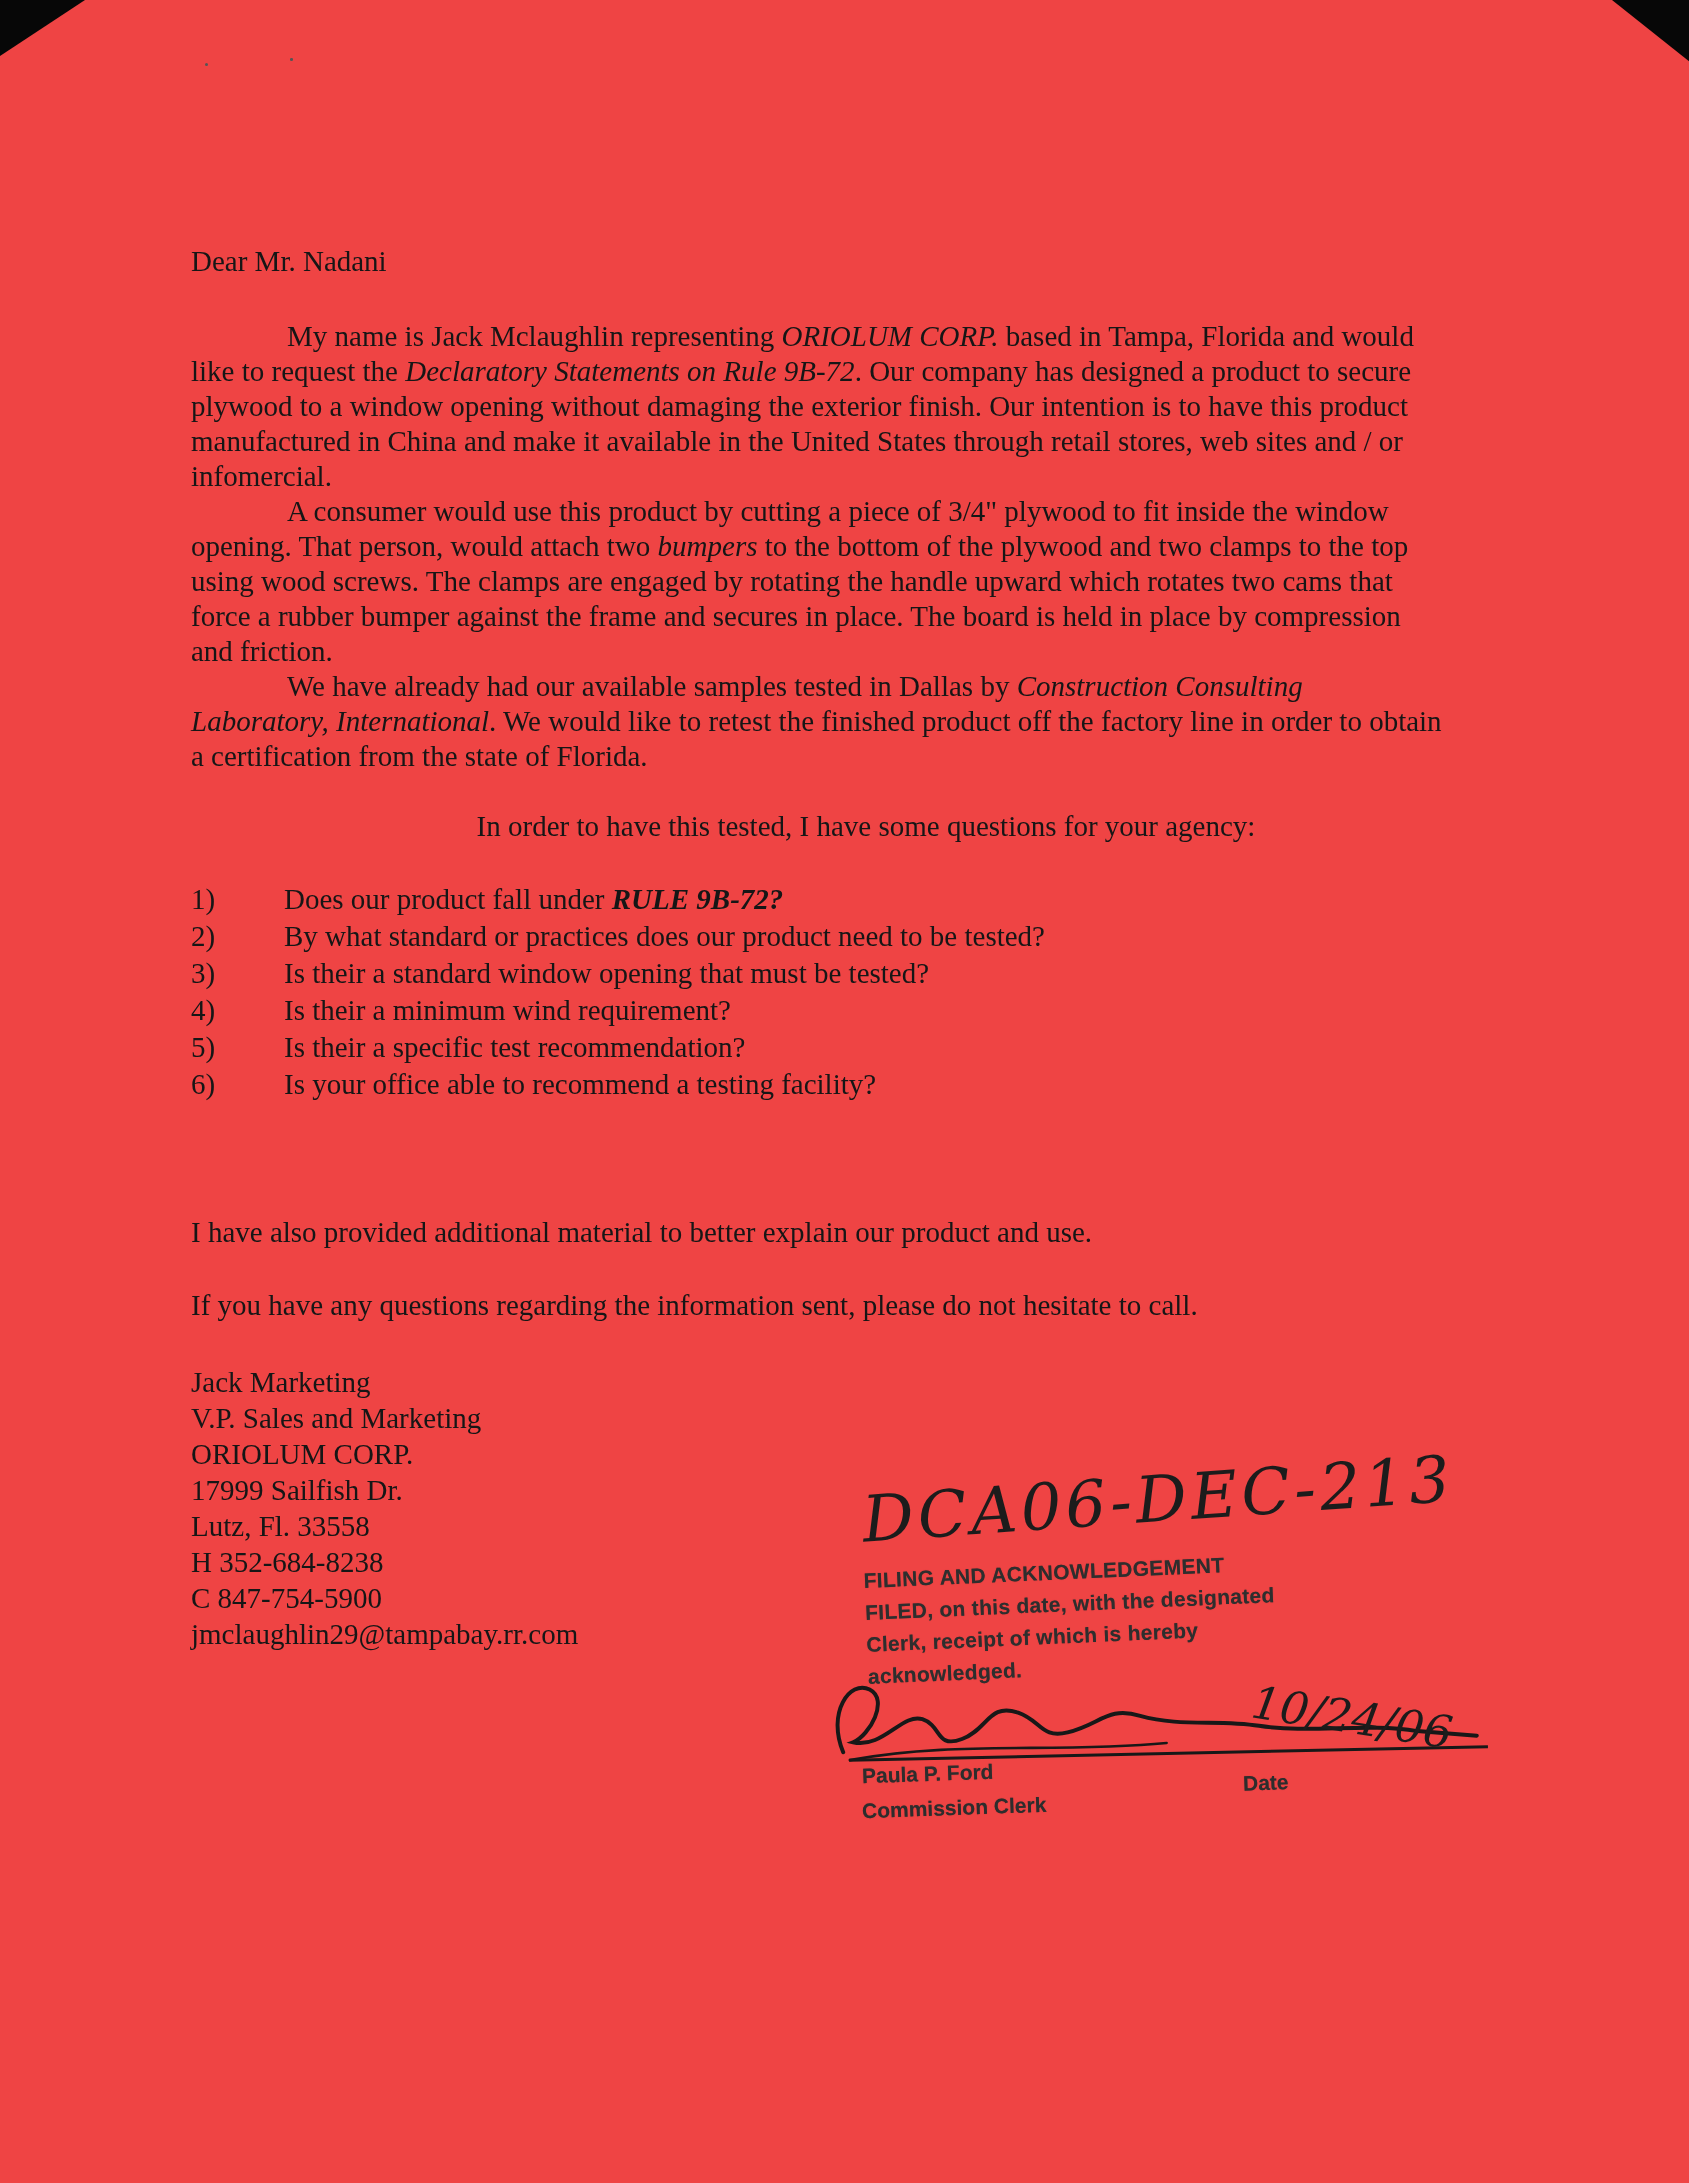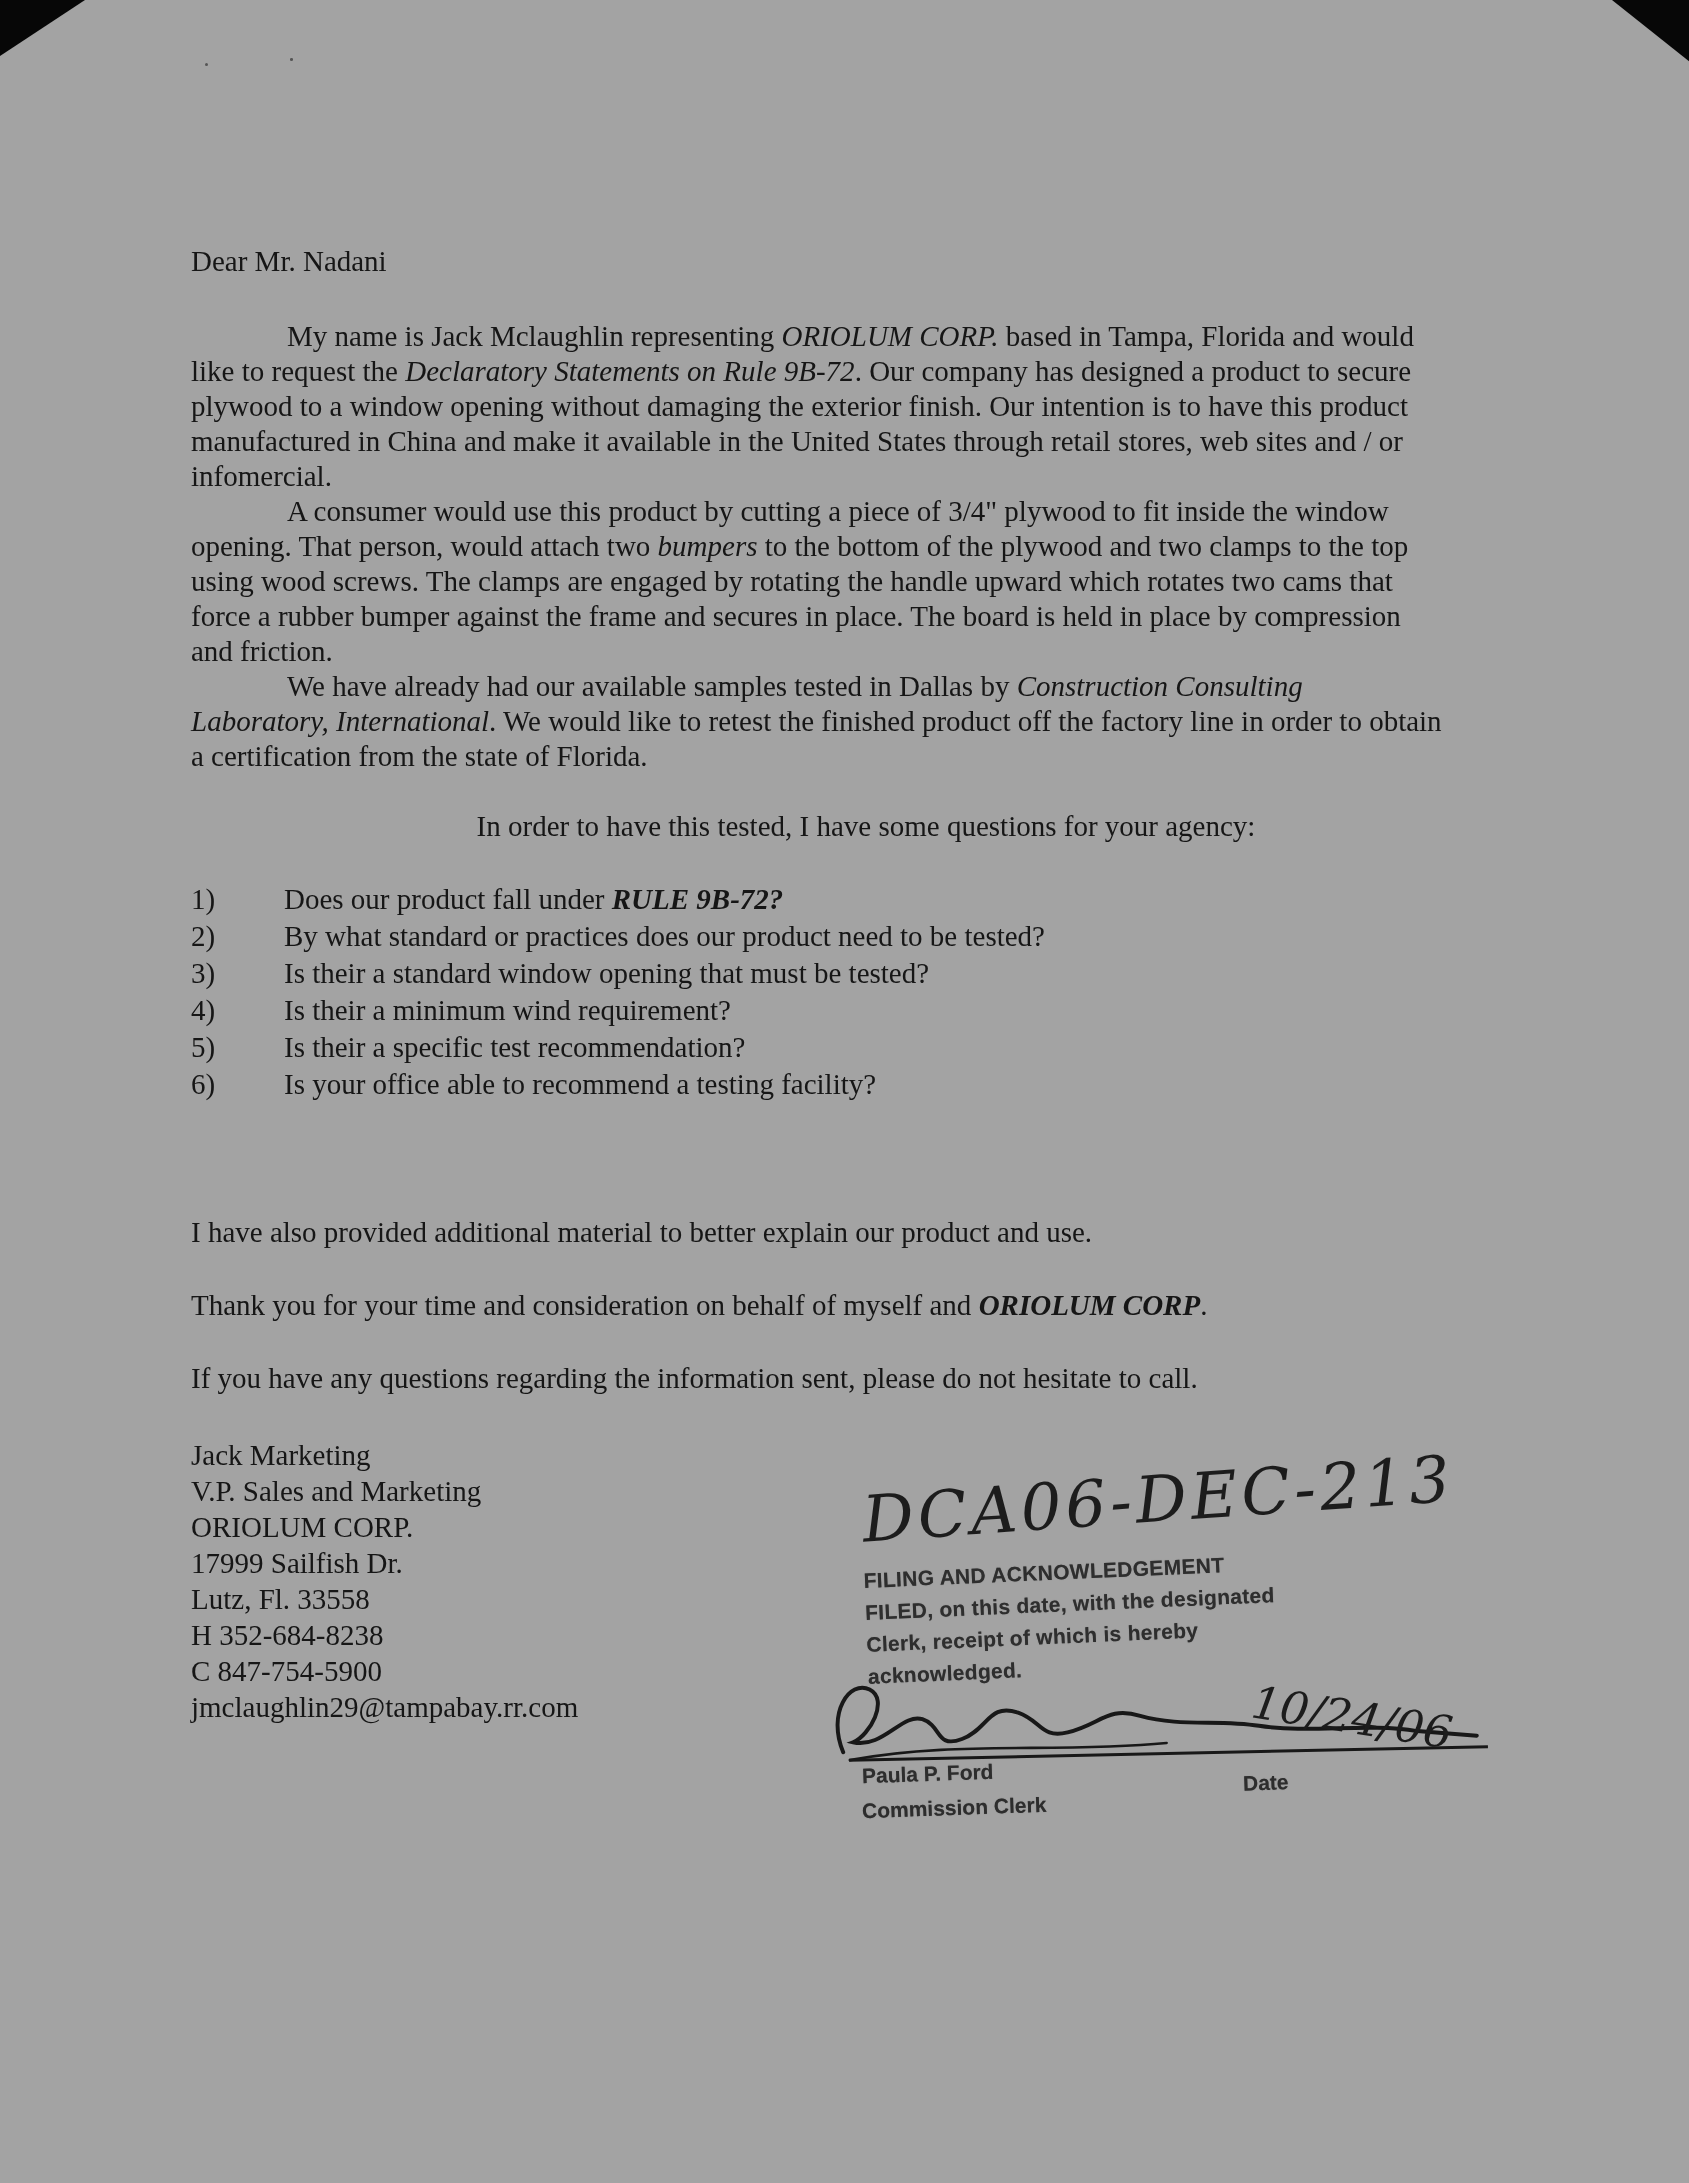--- a/index.html
+++ b/index.html
@@ -1,19 +1,19 @@
 <!DOCTYPE html>
 <html style="font-size:10.6px"><head>
 <meta charset="utf-8">
 <style>
   * { margin:0; padding:0; box-sizing:border-box; }
   html, body { background:#ffffff; }
   .page {
     position:relative; width:1690px; height:2183px;
-    background:#a3a3a3; overflow:hidden;
+    background:#ef4444; overflow:hidden;
     font-family:"Liberation Serif", serif; color:#161616;
   }
   .corner { position:absolute; background:#070707; }
   .corner.tl { top:0; left:0; width:85px; height:56px; clip-path:polygon(0 0,100% 0,0 100%); }
   .corner.tr { top:0; right:0; width:78px; height:62px; clip-path:polygon(0 0,100% 0,100% 100%); }
   .speck { position:absolute; background:#555; border-radius:50%; }
 
   .letter { position:absolute; left:191px; top:244px; width:1254px; font-size:29px; line-height:35px; }
   .salutation { margin-bottom:40px; }
   .indent { text-indent:96px; }
@@ -102,21 +102,20 @@
         <span class="q-text"><span>Is their a specific test recommendation?</span></span>
       </div>
       <div class="q-row">
         <span class="q-num">6)</span>
         <span class="q-text"><span>Is your office able to recommend a testing facility?</span></span>
       </div>
     </div>
 
     <p class="after-list">I have also provided additional material to better explain our product and use.</p>
 
-    <p class="gap"><span>Thank you for your time and consideration on behalf of myself and </span><span class="bi">ORIOLUM CORP</span><span>.</span></p>
 
     <p class="gap">If you have any questions regarding the information sent, please do not hesitate to call.</p>
 
     <div class="sig-block">
       <div>Jack Marketing</div>
       <div>V.P. Sales and Marketing</div>
       <div>ORIOLUM CORP.</div>
       <div>17999 Sailfish Dr.</div>
       <div>Lutz, Fl. 33558</div>
       <div>H 352-684-8238</div>

